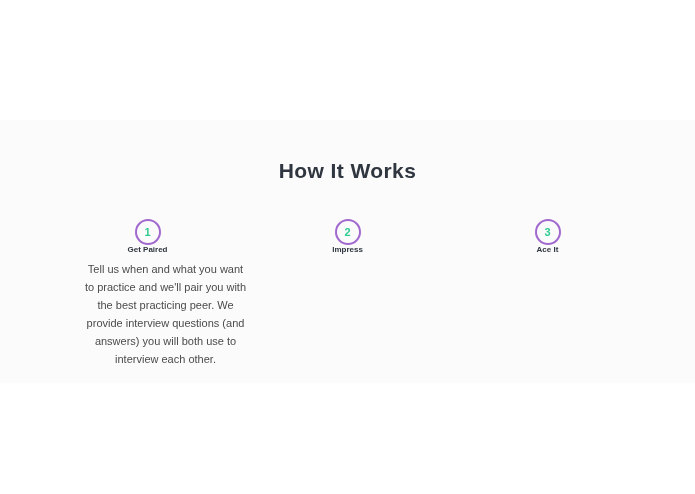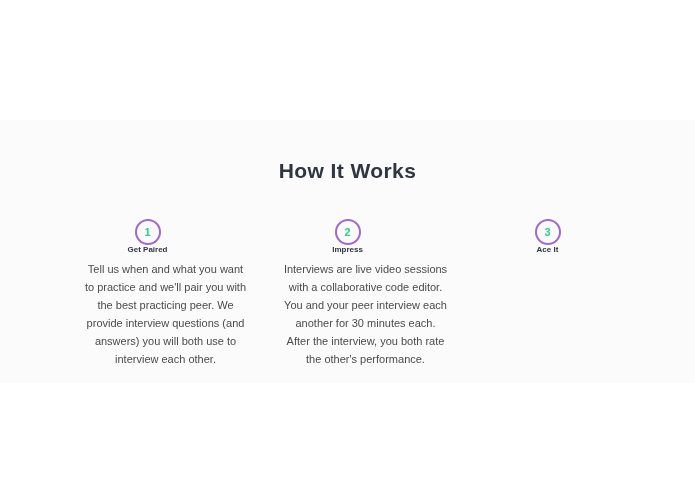--- a/index.html
+++ b/index.html
@@ -107,21 +107,20 @@
         </div>
         <div class="step-title">Get Paired</div>
         <div class="step-body">Tell us when and what you want to practice and we'll pair you with the best practicing peer. We provide interview questions (and answers) you will both use to interview each other.</div>
       </div>
 
       <div class="step">
         <div class="badge">
           <span class="badge-number">2</span>
         </div>
         <div class="step-title">Impress</div>
-        <div class="step-body">Interviews are live video sessions with a collaborative code editor. You and your peer interview each another for 30 minutes each. After the interview, you both rate the other's performance.</div>
       </div>
 
       <div class="step">
         <div class="badge">
           <span class="badge-number">3</span>
         </div>
         <div class="step-title">Ace It</div>
       </div>
 
     </div>

